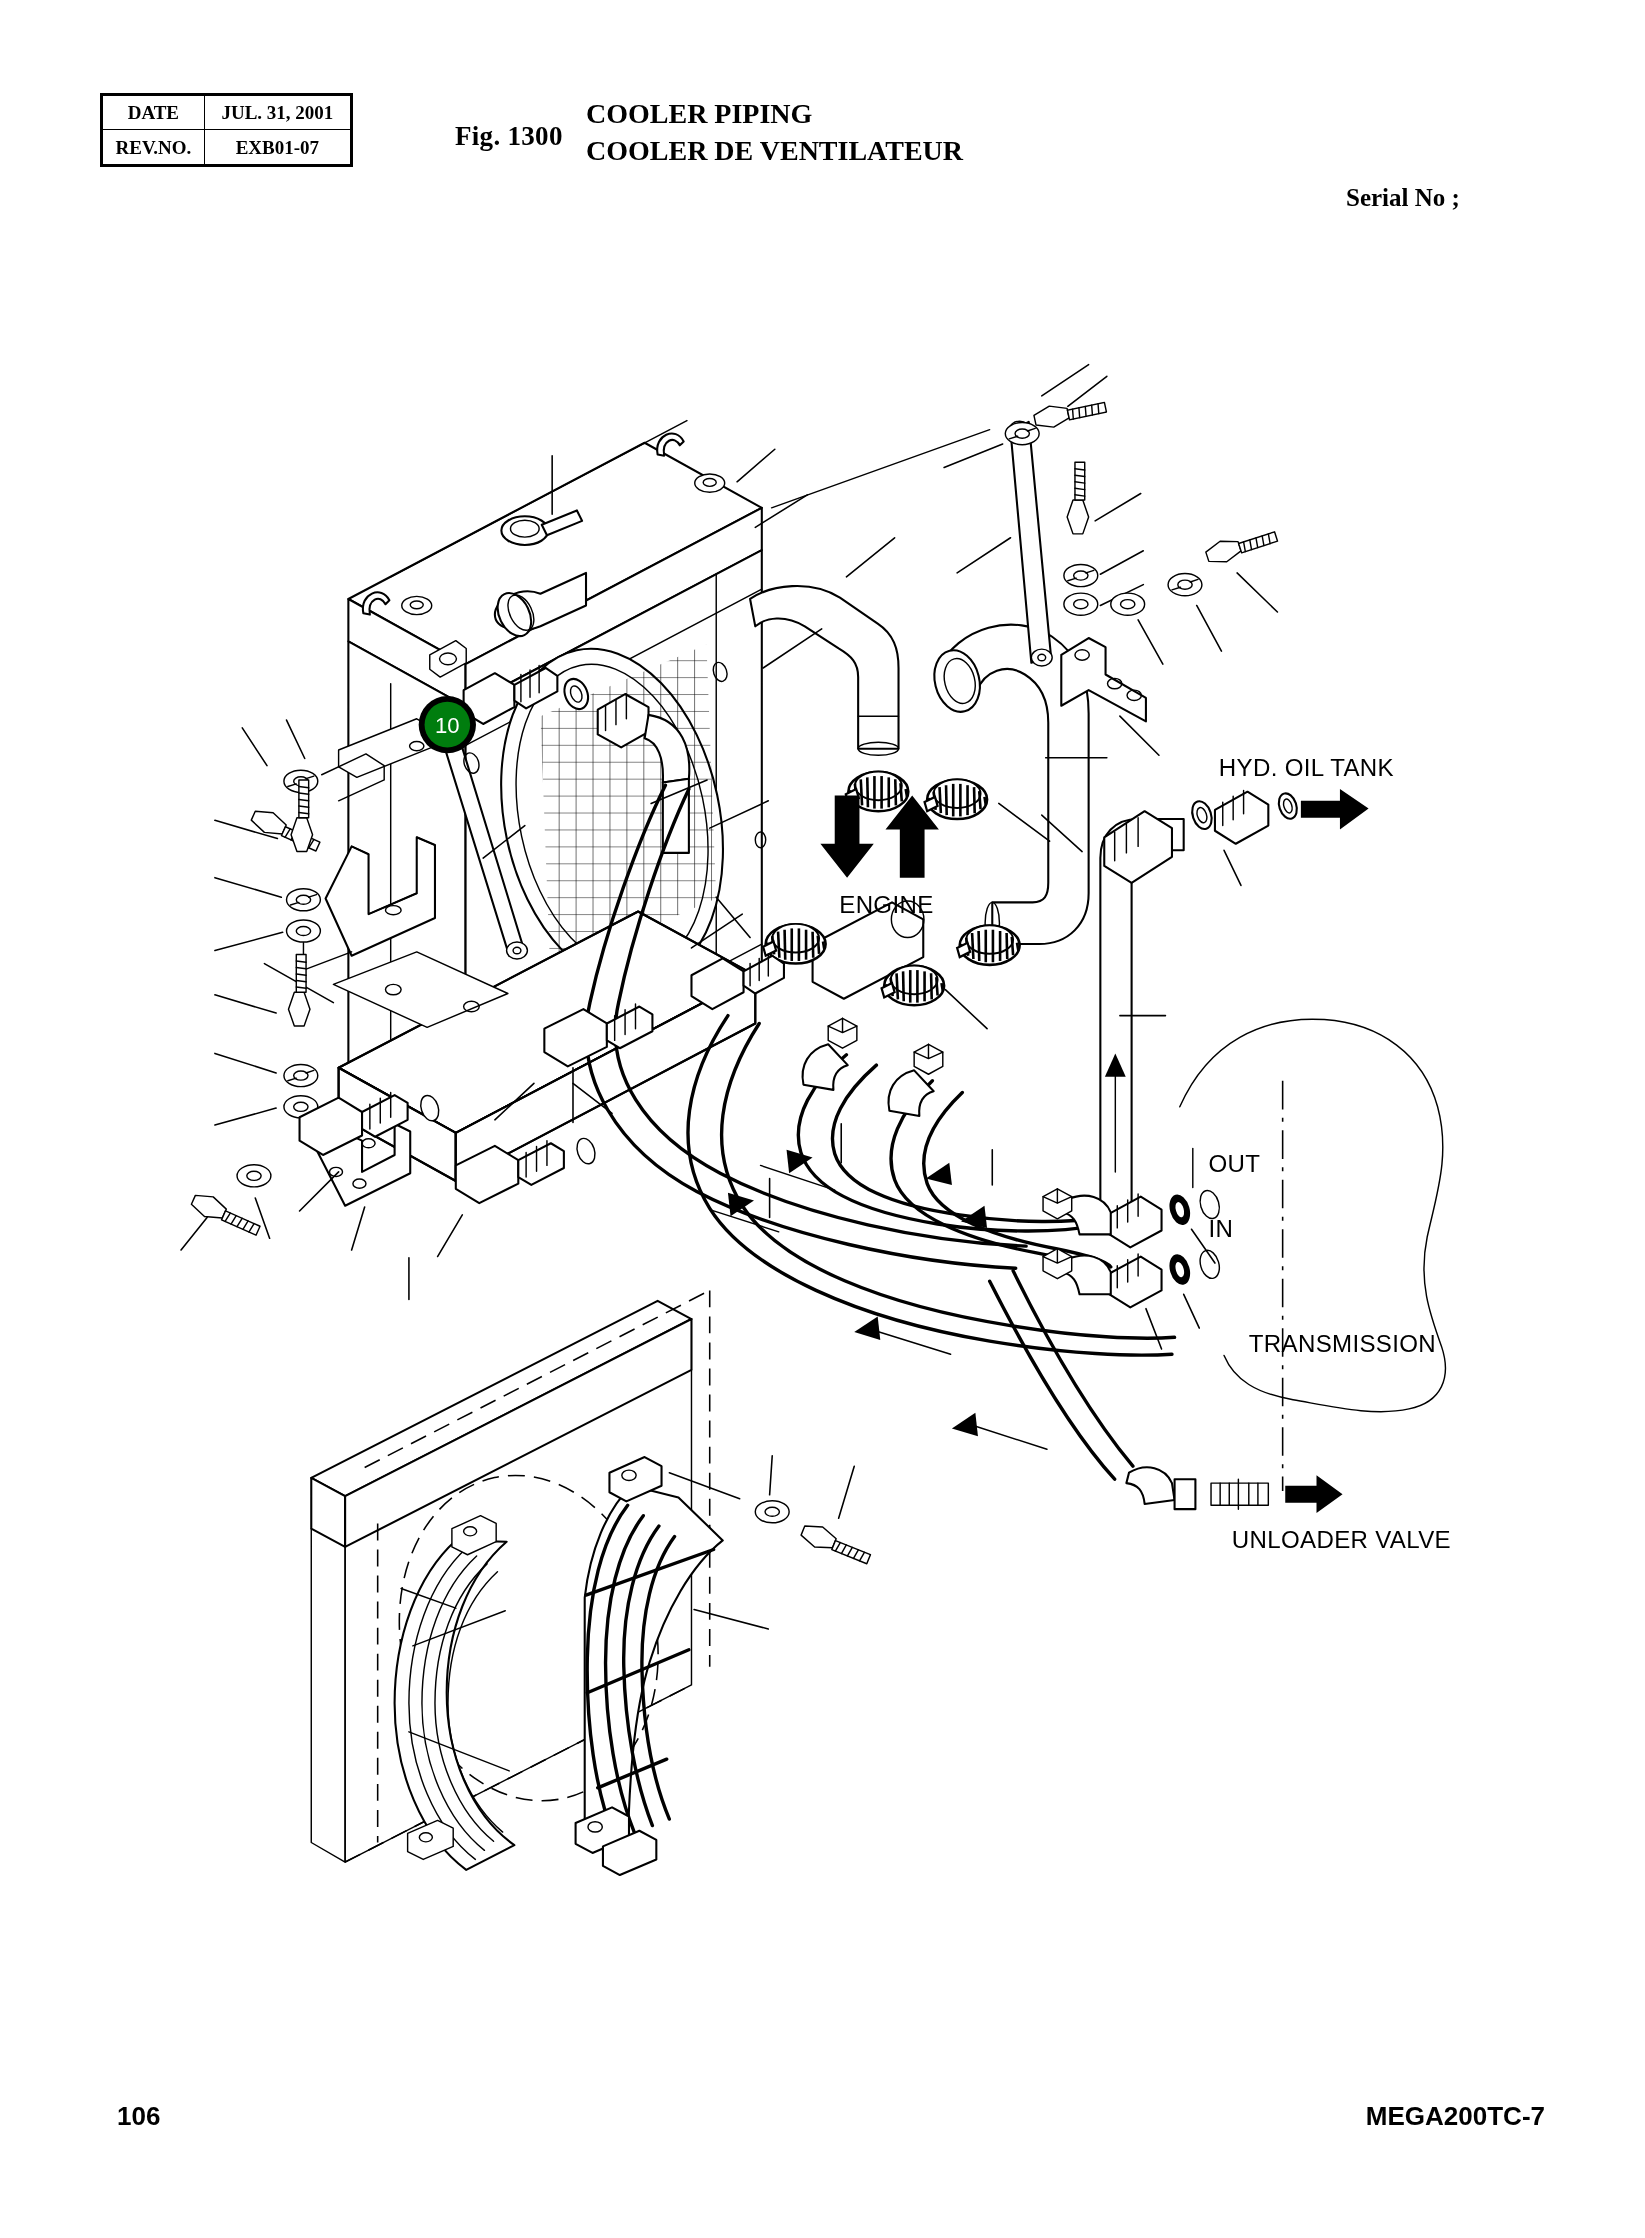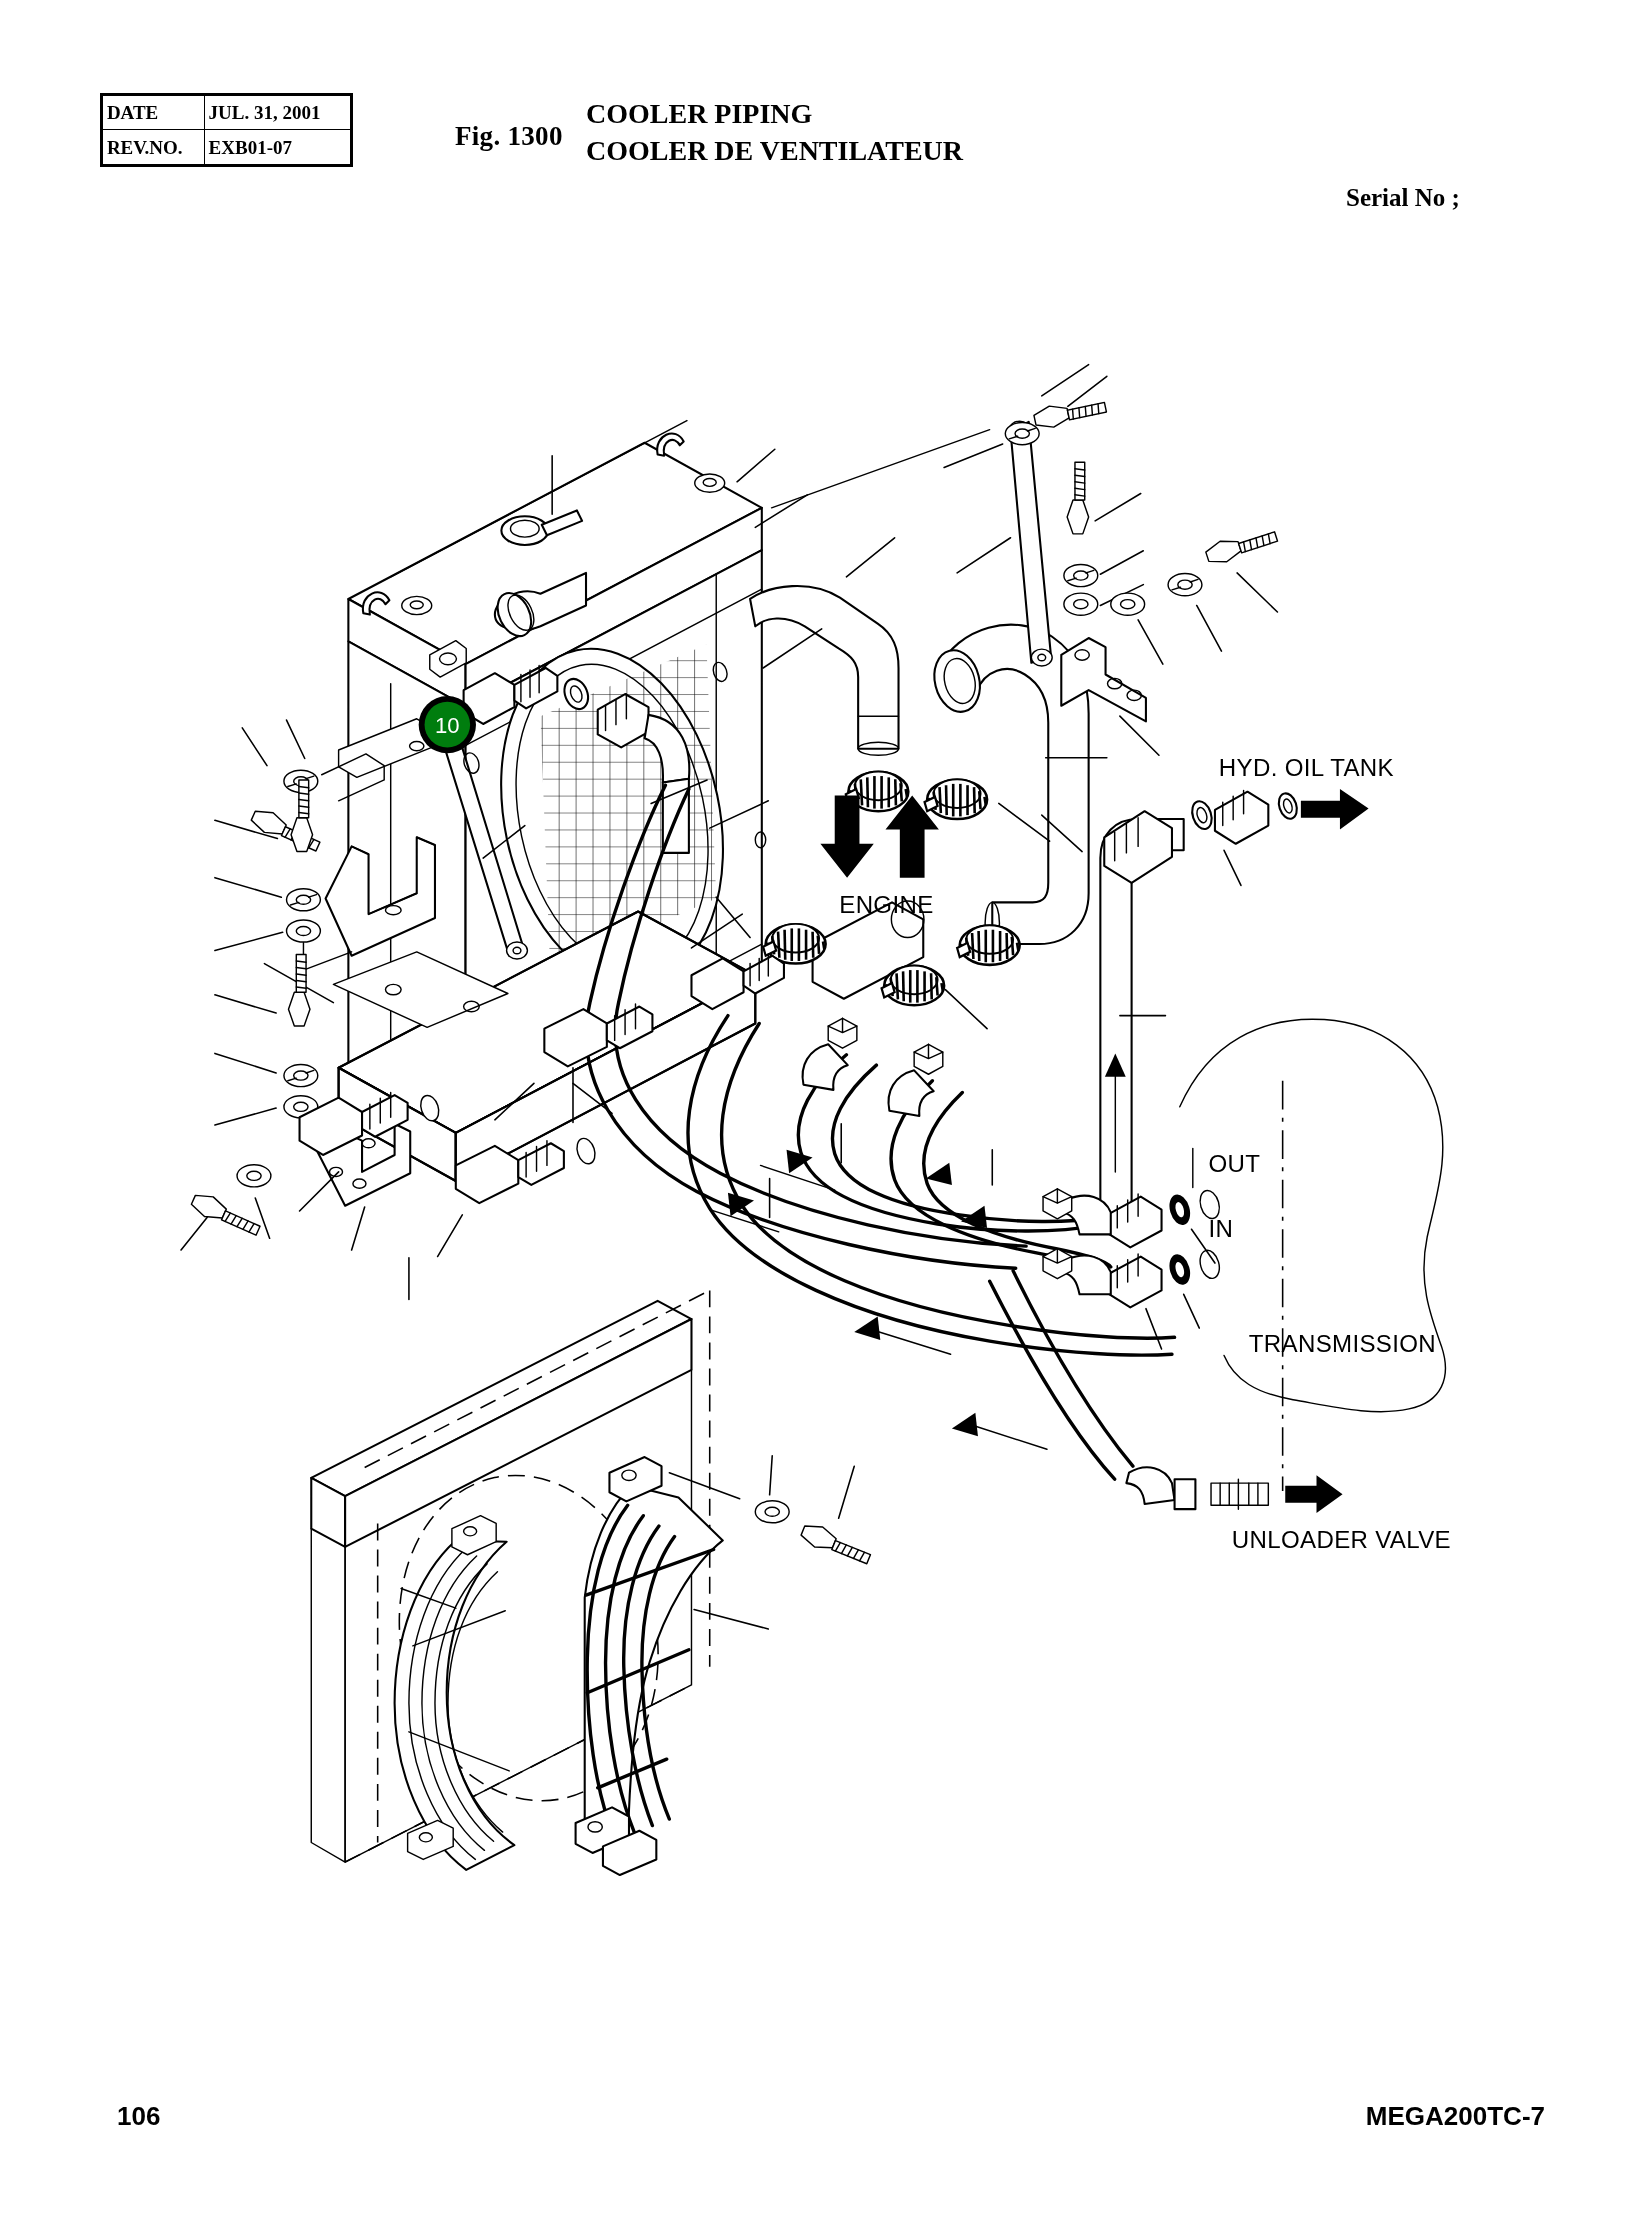--- a/index.html
+++ b/index.html
@@ -24,21 +24,21 @@
     top: 93px;
     width: 253px;
     border-collapse: collapse;
     border: 3.3px solid #000;
   }
   #header-meta-table td {
     border: 1.3px solid #000;
     font-family: "Liberation Serif", serif;
     font-weight: bold;
     font-size: 19px;
-    text-align: left;
+    text-align: center;
     padding: 7.2px 3.9px;
     white-space: nowrap;
     line-height: 1;
   }
   #header-meta-table td.meta-key { width: 98px; }
   #header-meta-table td.meta-val { width: 145px; margin-left: 13px; }
 
   #fig-number {
     position: absolute;
     left: 443px;

